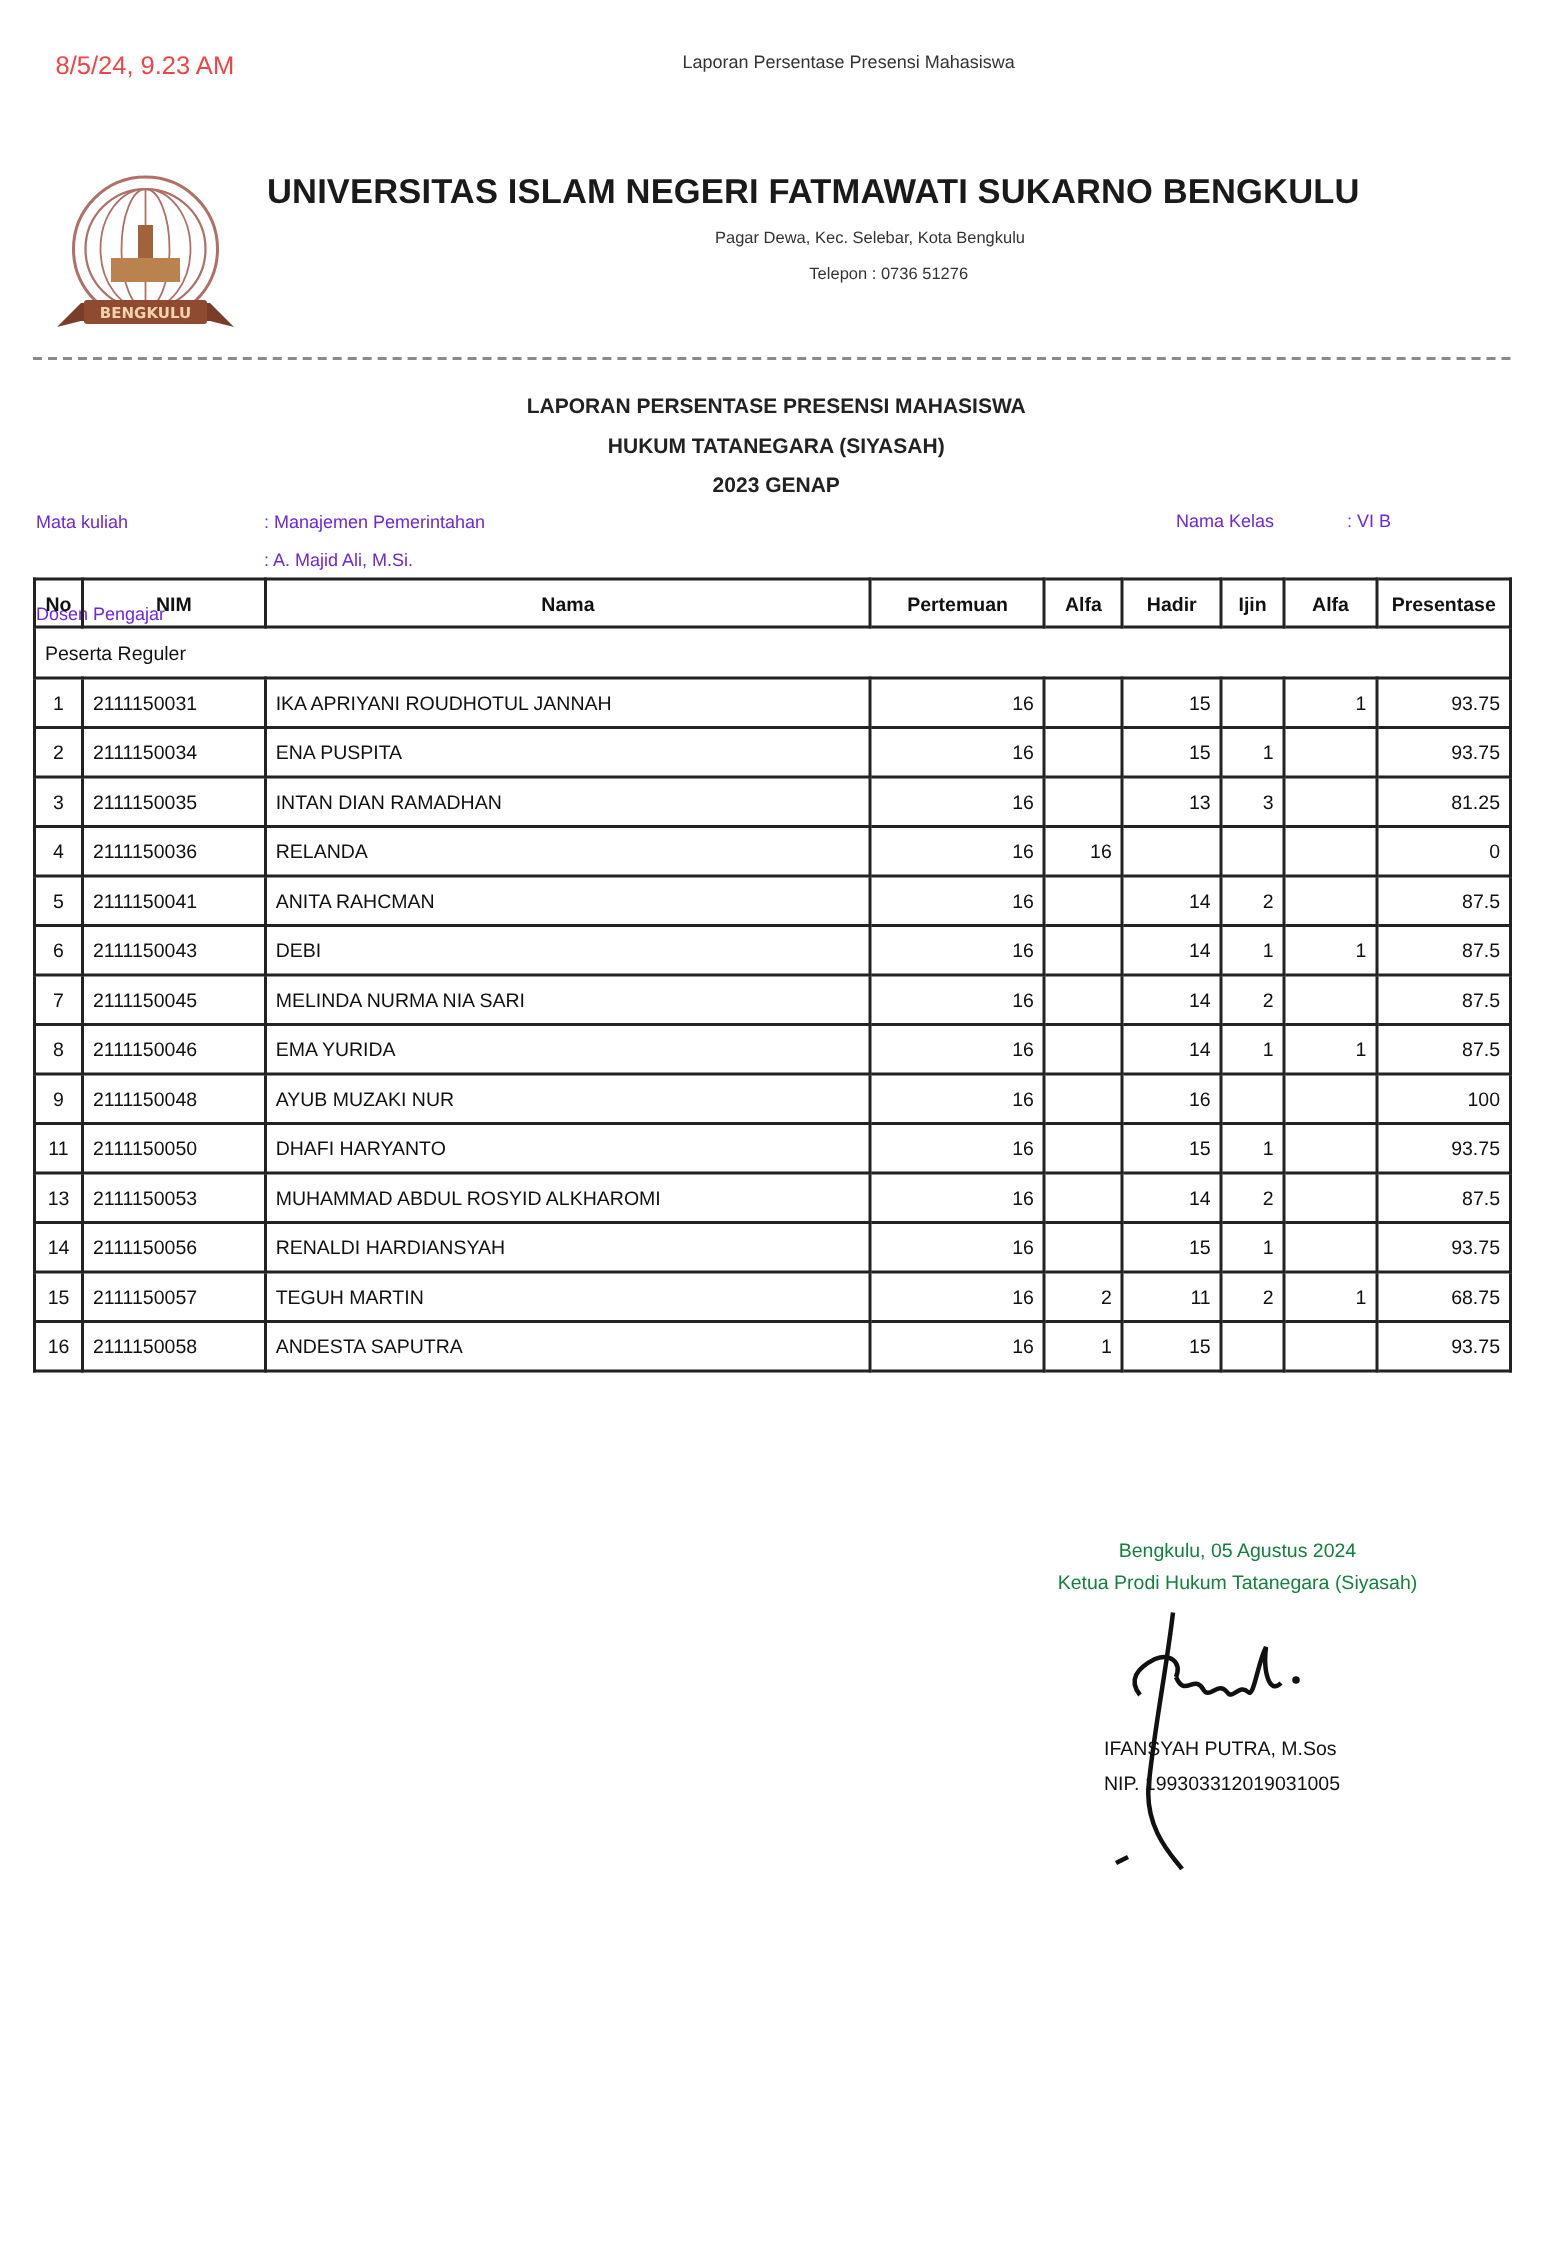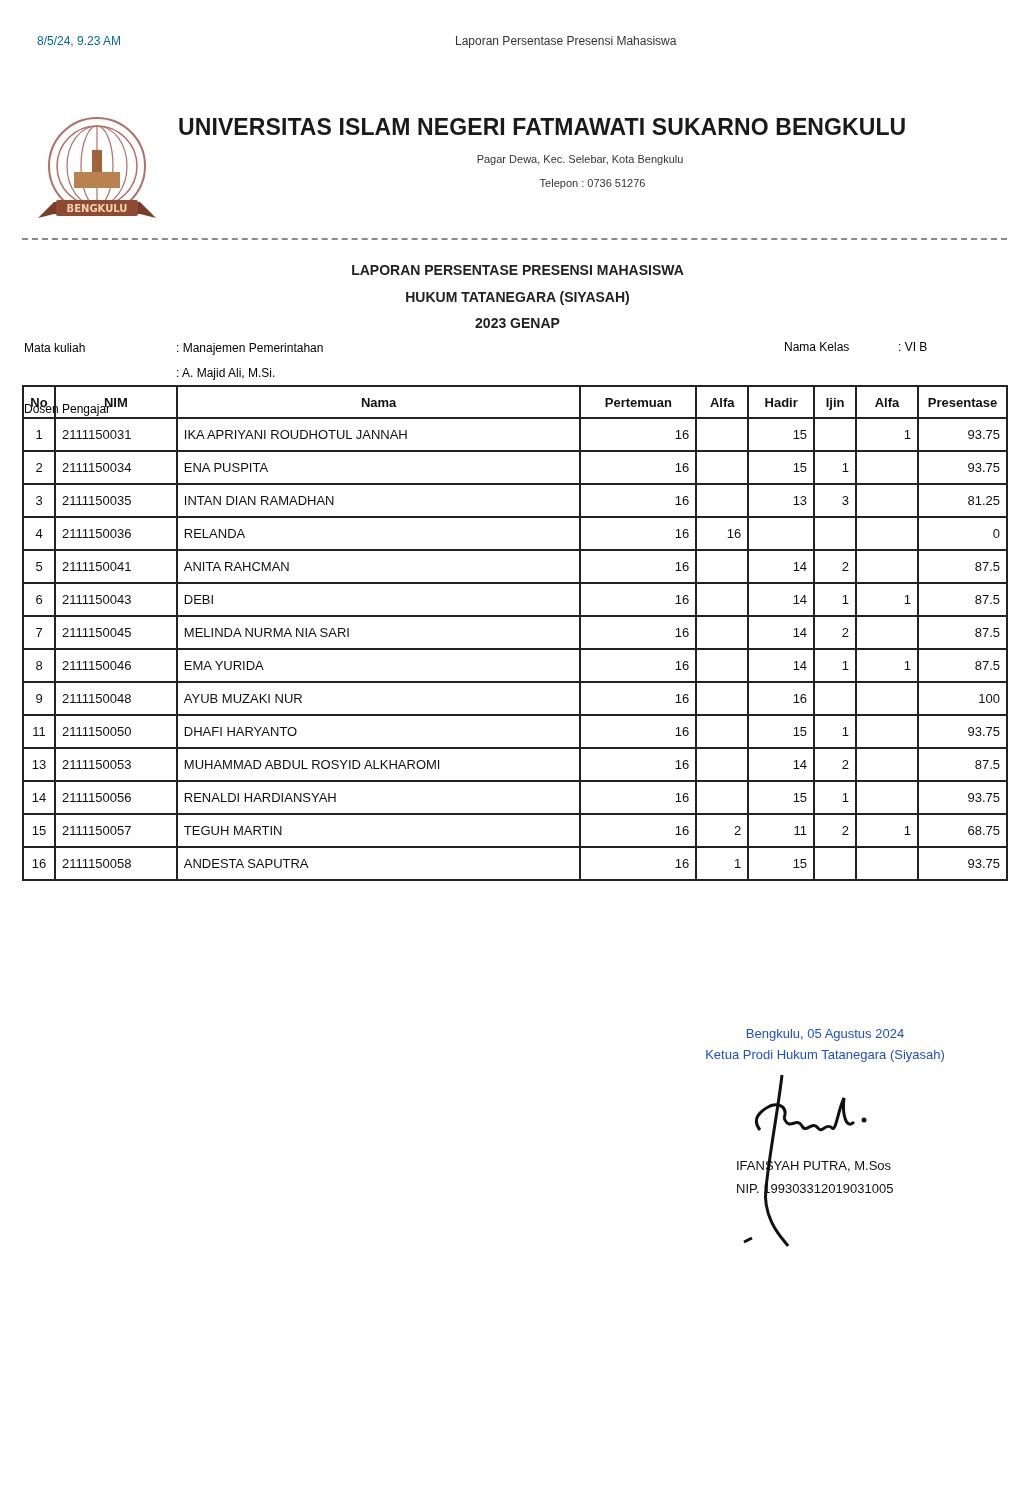--- a/index.html
+++ b/index.html
@@ -1,34 +1,34 @@
 <!DOCTYPE html>
 <html><head>
 <meta charset="utf-8">
 <style>
   html, body { margin:0; padding:0; background:#fff; }
   body { width:1027px; height:1500px; position:relative; font-family:"Liberation Sans", sans-serif; color:#111; overflow:hidden; }
   .abs { position:absolute; }
-  .print-date { left:37px; top:34px; font-size:12px; color:#0369a1; }
+  .print-date { left:37px; top:34px; font-size:17px; color:#ef4444; }
   .print-title { left:455px; top:34px; font-size:12px; color:#333; }
   .logo { left:28px; top:110px; width:138px; height:124px; }
   .univ { left:178px; top:114px; font-size:23px; font-weight:bold; letter-spacing:0.1px; color:#1a1a1a; }
   .addr { left:0; width:1160px; text-align:center; top:153px; font-size:11px; color:#333; }
   .phone { left:0; width:1185px; text-align:center; top:177px; font-size:11px; color:#333; }
   .hr { left:22px; top:238px; width:985px; height:0; border-top:2px dashed #8a8a8a; }
   .title { left:0; width:1035px; text-align:center; font-weight:bold; font-size:14px; color:#222; }
   .t1 { top:262px; } .t2 { top:289px; } .t3 { top:315px; }
-  .meta { font-size:12px; color:#000000; }
+  .meta { font-size:12px; color:#6d28d9; }
   table.att { position:absolute; left:22px; top:385px; width:986px; border-collapse:collapse; font-size:13px; }
   table.att td, table.att th { border:2px solid #222; padding:0 6px; height:31px; }
   table.att th { font-size:13px; font-weight:bold; height:30px; }
   table.att td.num { text-align:right; }
   table.att td.no { text-align:center; padding:0 2px; }
   table.att td.section { text-align:left; height:32px; }
-  .sign { font-size:13px; color:#1d4ed8; text-align:center; }
+  .sign { font-size:13px; color:#15803d; text-align:center; }
 </style>
 </head>
 <body>
 
 <div class="abs print-date">8/5/24, 9.23 AM</div>
 <div class="abs print-title">Laporan Persentase Presensi Mahasiswa</div>
 
 <div class="abs logo">
   <svg width="138" height="124" viewBox="0 0 138 124">
     <circle cx="69" cy="56" r="48" fill="none" stroke="#b07068" stroke-width="2"></circle>
@@ -78,20 +78,23 @@
       <th>Nama</th>
       <th>Pertemuan</th>
       <th>Alfa</th>
       <th>Hadir</th>
       <th>Ijin</th>
       <th>Alfa</th>
       <th>Presentase</th>
     </tr>
   </thead>
   <tbody id="tbody">
+    <tr>
+      <td class="section" colspan="9">Peserta Reguler</td>
+    </tr>
   <tr>
         <td class="no">1</td>
         <td>2111150031</td>
         <td>IKA APRIYANI ROUDHOTUL JANNAH</td>
         <td class="num">16</td>
         <td class="num"></td>
         <td class="num">15</td>
         <td class="num"></td>
         <td class="num">1</td>
         <td class="num">93.75</td>

